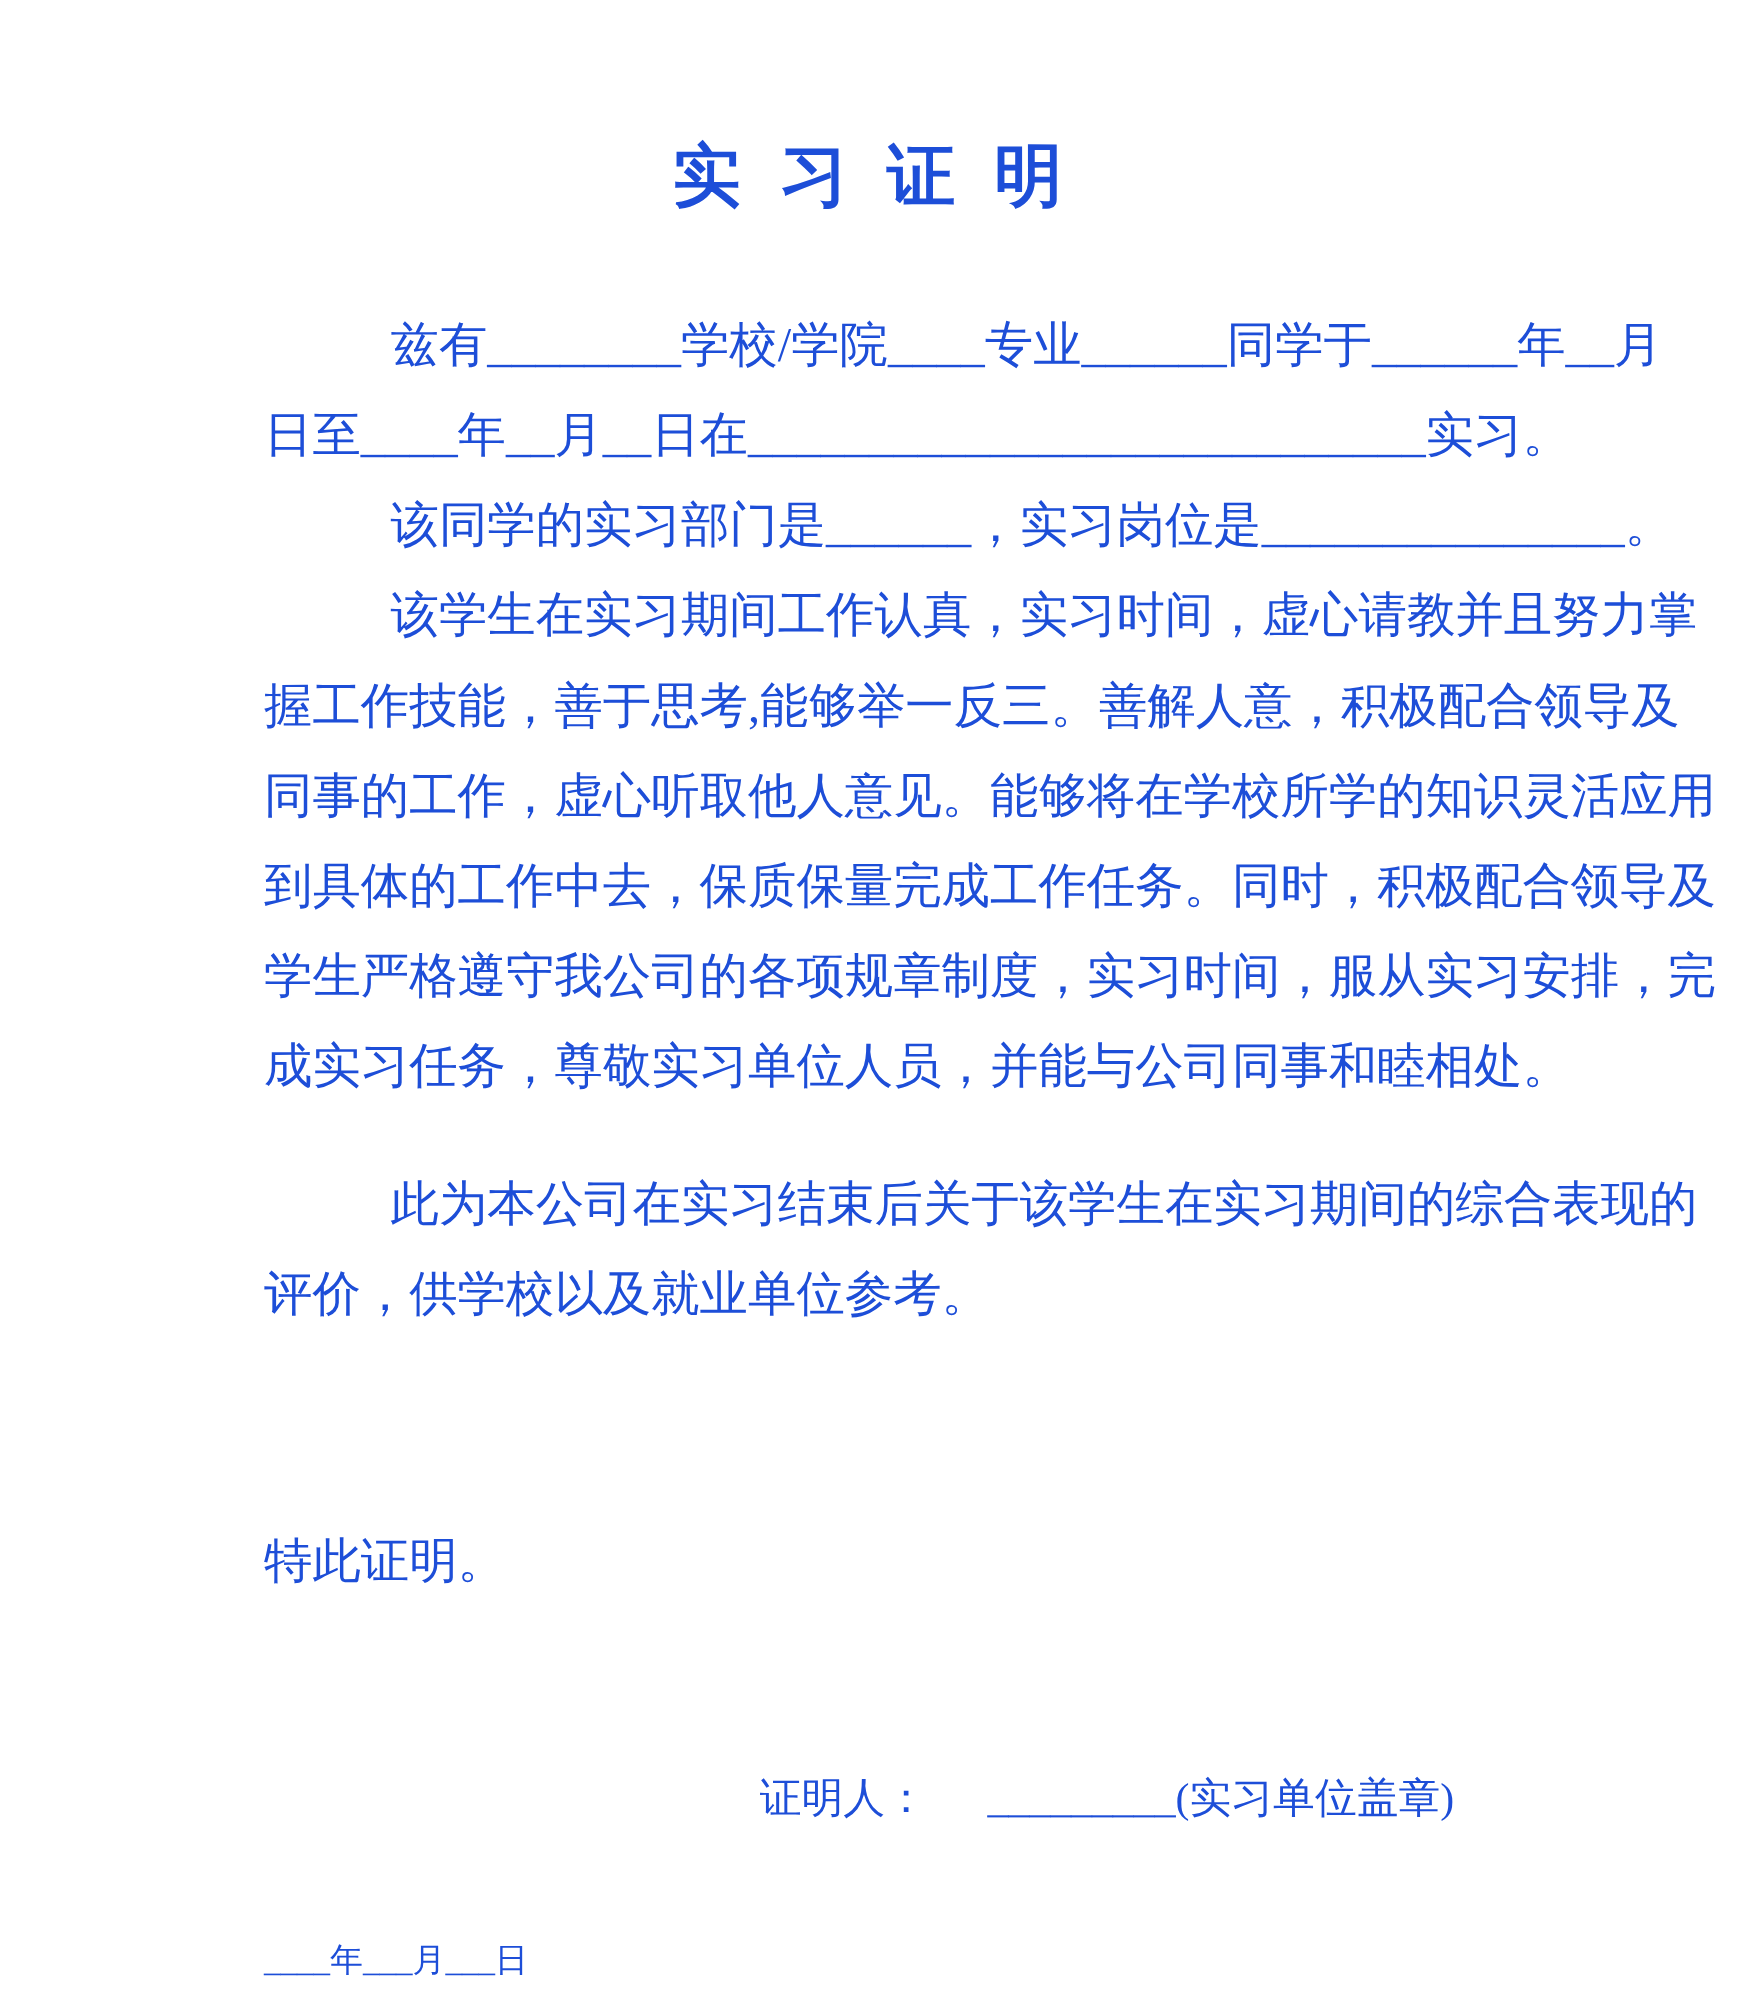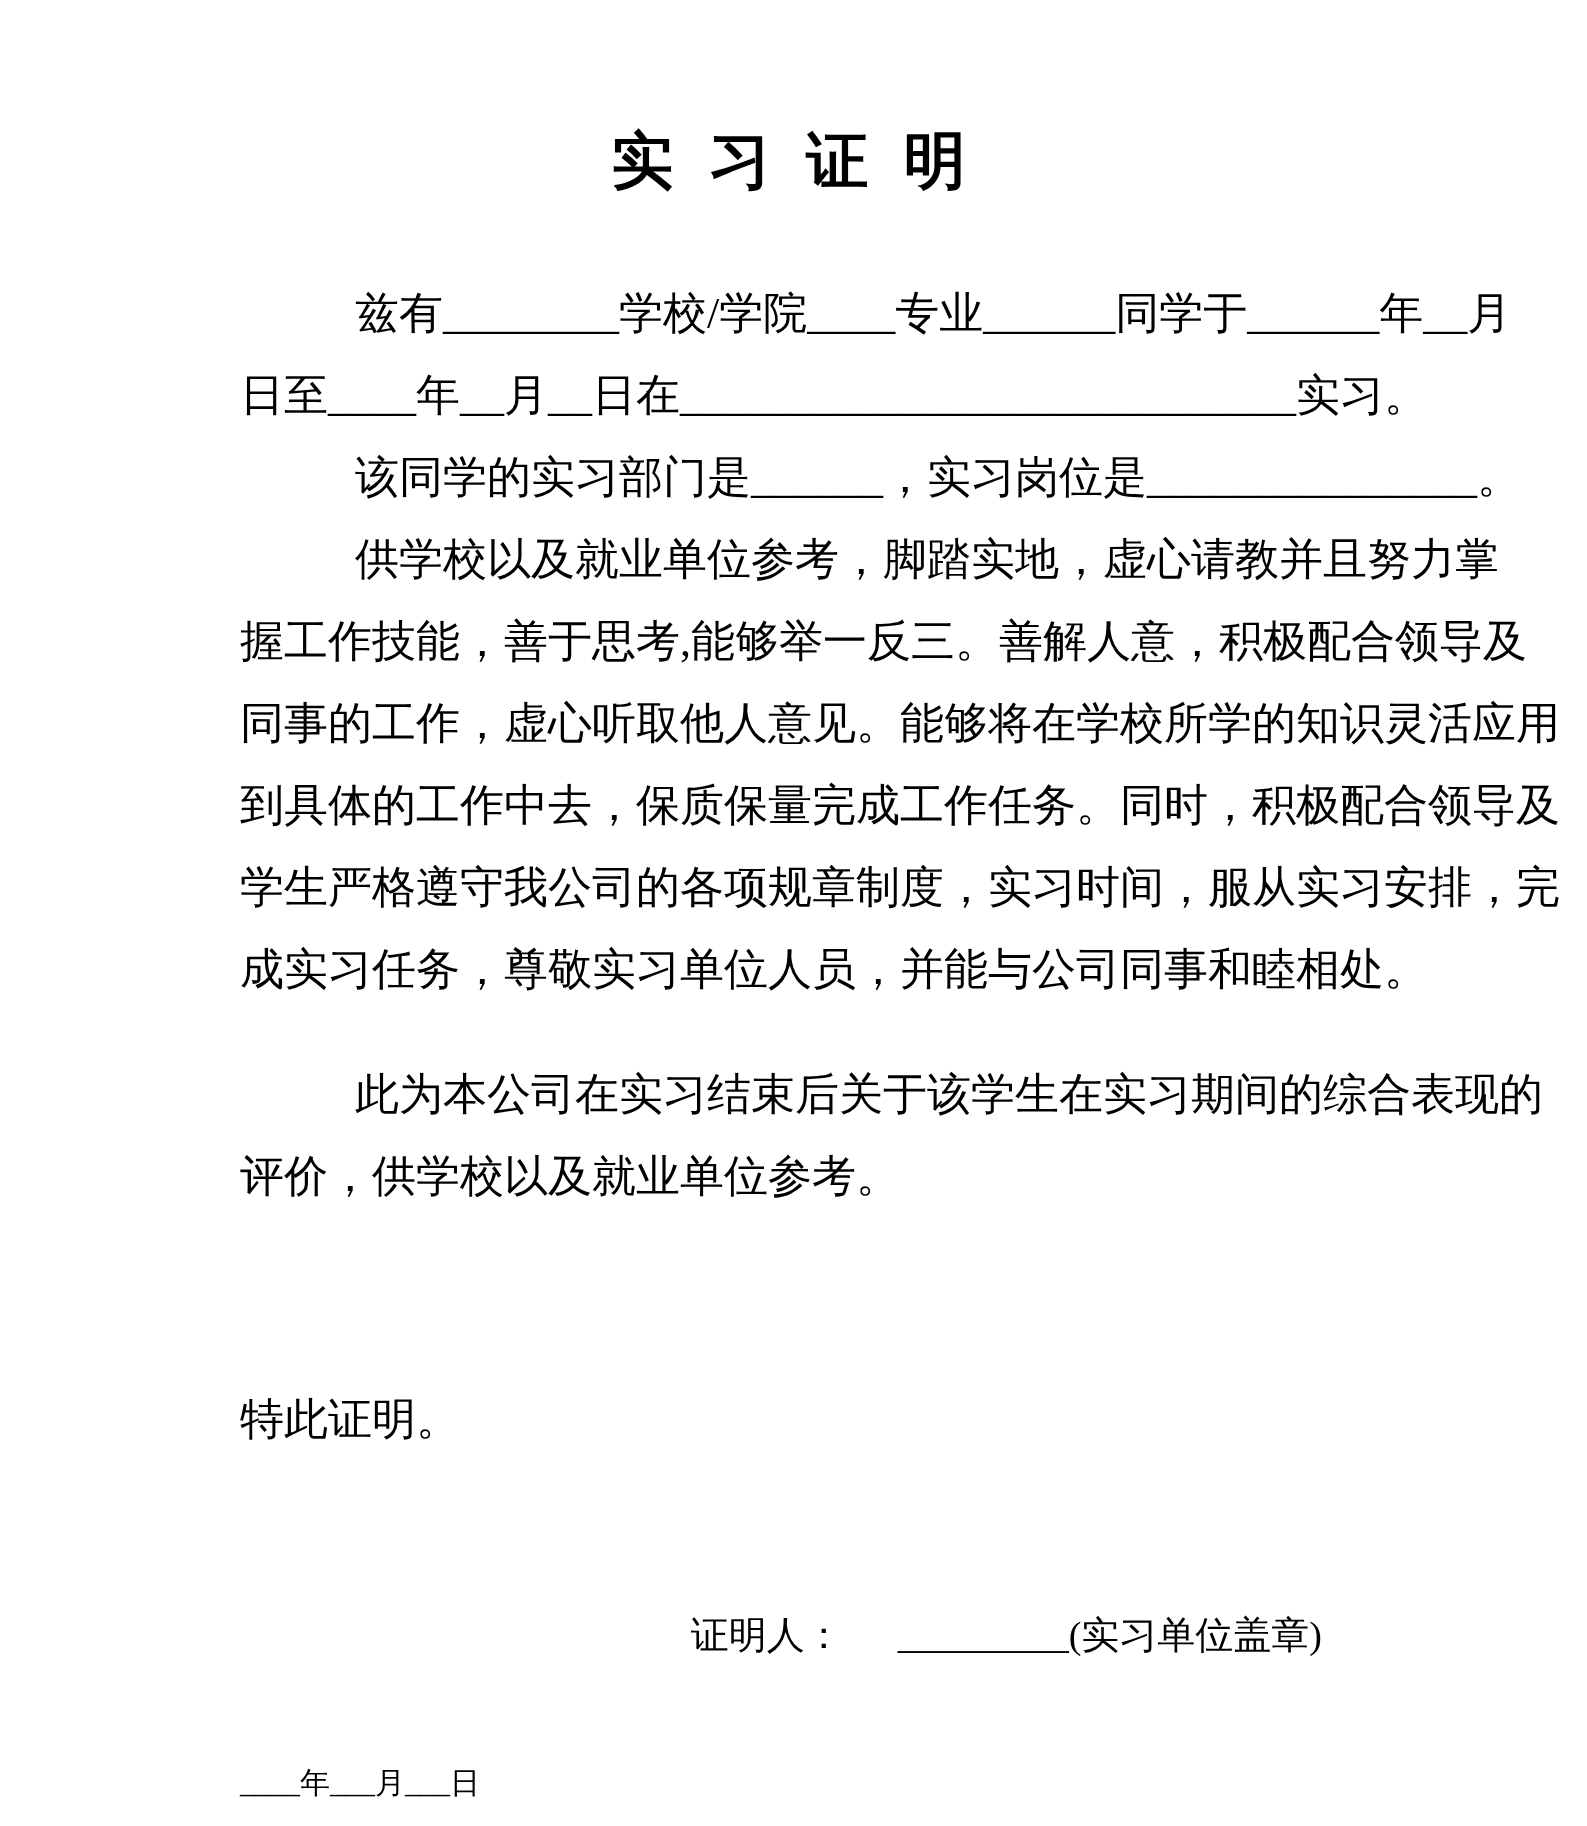--- a/index.html
+++ b/index.html
@@ -5,21 +5,21 @@
   html, body {
     margin: 0;
     padding: 0;
     background: #ffffff;
   }
   .page {
     position: relative;
     width: 1587px;
     height: 1826px;
     background: #ffffff;
-    color: #000000;
+    color: #1d4ed8;
     font-family: "Liberation Serif", "DejaVu Serif", serif;
     overflow: hidden;
   }
   .content {
     position: absolute;
     left: 240px;
     right: 240px;
     top: 0;
   }
   .doc-title {
@@ -78,21 +78,21 @@
       <div class="paragraph">
         <div class="line indent">兹有________学校/学院____专业______同学于______年__月</div>
         <div class="line">日至____年__月__日在____________________________实习。</div>
       </div>
 
       <div class="paragraph">
         <div class="line indent">该同学的实习部门是______，实习岗位是_______________。</div>
       </div>
 
       <div class="paragraph">
-        <div class="line indent">供学校以及就业单位参考，脚踏实地，虚心请教并且努力掌</div>
+        <div class="line indent">该学生在实习期间工作认真，实习时间，虚心请教并且努力掌</div>
         <div class="line">握工作技能，善于思考,能够举一反三。善解人意，积极配合领导及</div>
         <div class="line">同事的工作，虚心听取他人意见。能够将在学校所学的知识灵活应用</div>
         <div class="line">到具体的工作中去，保质保量完成工作任务。同时，积极配合领导及</div>
         <div class="line">学生严格遵守我公司的各项规章制度，实习时间，服从实习安排，完</div>
         <div class="line">成实习任务，尊敬实习单位人员，并能与公司同事和睦相处。</div>
       </div>
 
       <div class="paragraph para-4">
         <div class="line indent">此为本公司在实习结束后关于该学生在实习期间的综合表现的</div>
         <div class="line">评价，供学校以及就业单位参考。</div>

